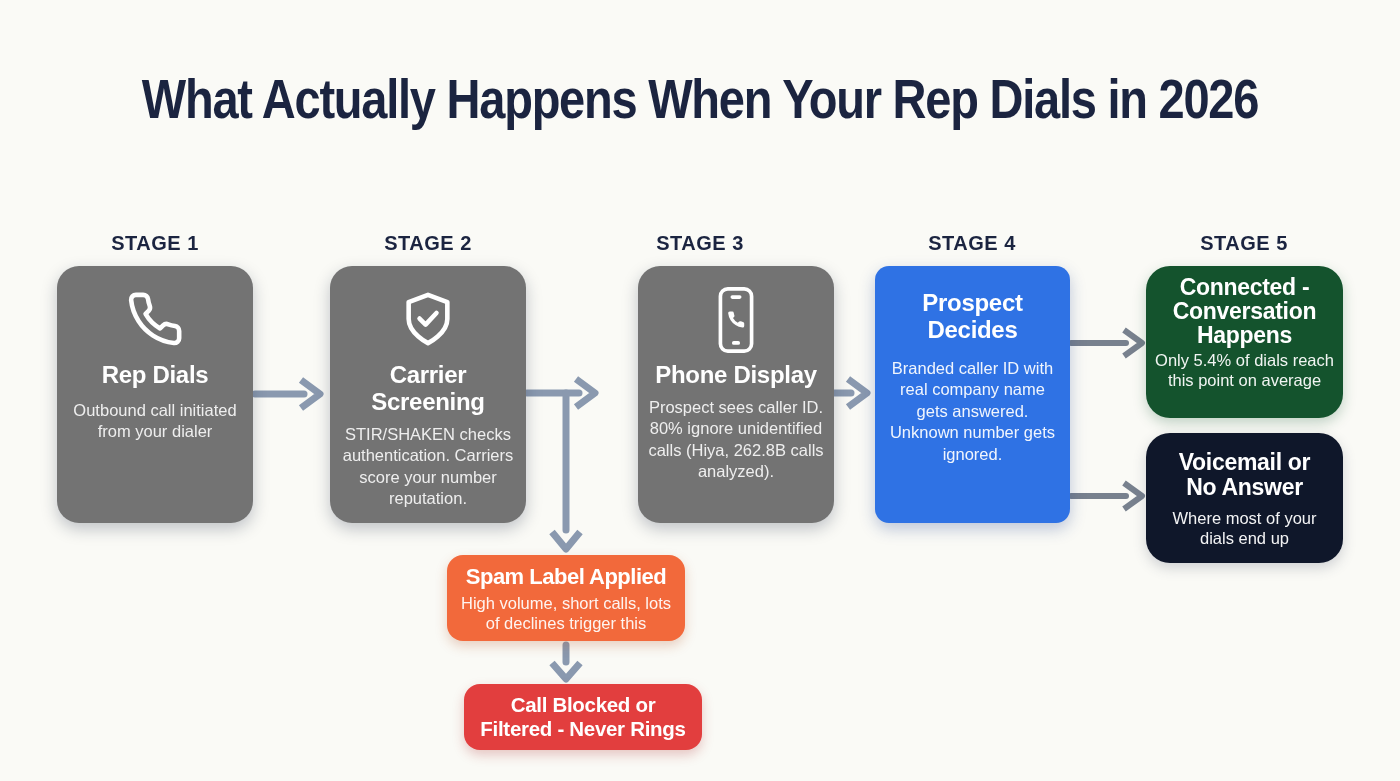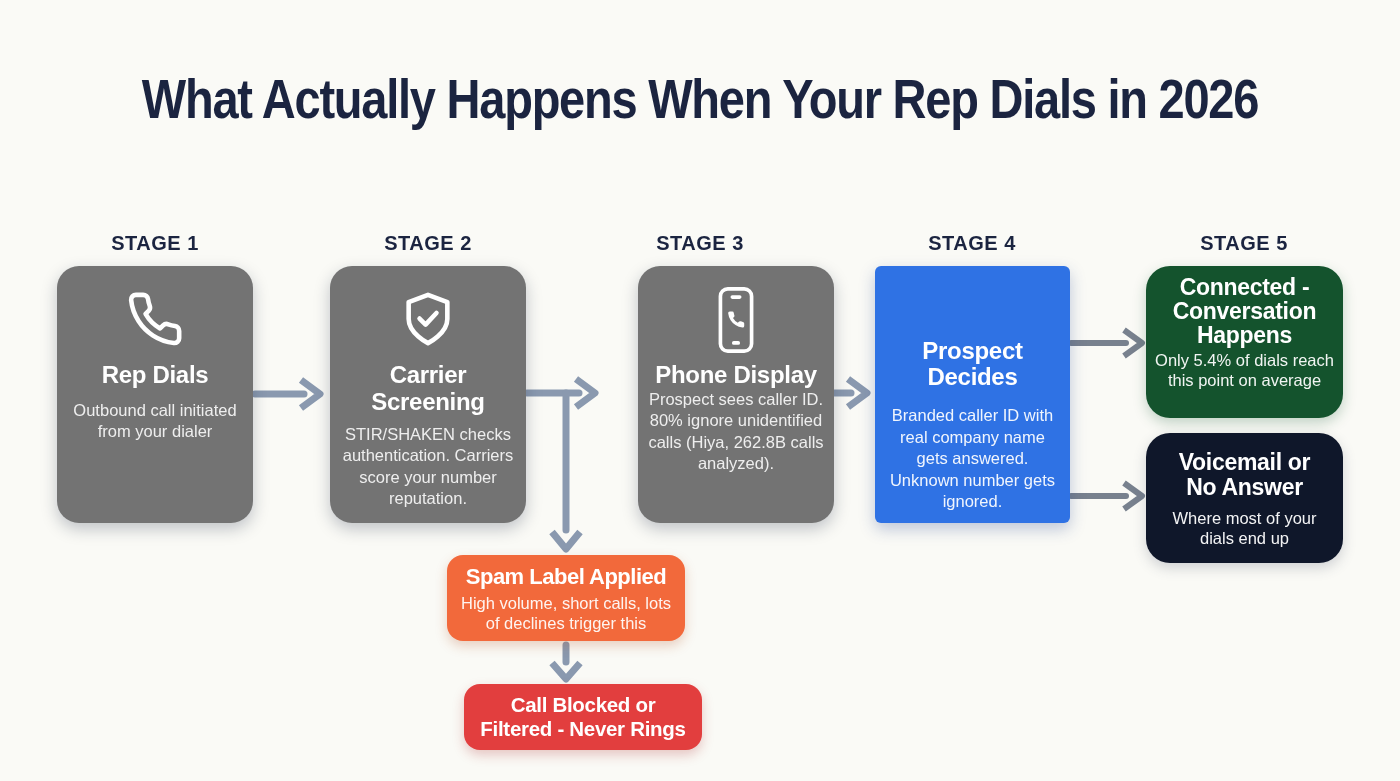--- a/index.html
+++ b/index.html
@@ -62,24 +62,24 @@
     font-size: 16.5px;
     line-height: 1.3;
     color: rgba(255,255,255,0.88);
     margin-top: 11px;
     padding: 0 8px;
   }
 
   .card-blue {
     left: 875px; top: 266px; width: 195px; height: 257px;
     background: #2F72E4;
-    border-radius: 6px;
+    border-radius: 14px;
     box-shadow: 0 6px 16px rgba(30,60,140,0.28);
-    justify-content: center;
-    padding-top: 61px;
+    justify-content: flex-start;
+    padding-top: 24px;
   }
   .card-blue .card-title { margin-top: 0; font-size: 24px; }
   .card-blue .card-body { color: rgba(255,255,255,0.93); margin-top: 14px; padding: 0 12px; }
 
   .card-green {
     left: 1146px; top: 266px; width: 197px; height: 152px;
     background: #14532d;
     border-radius: 24px;
     box-shadow: 0 5px 13px rgba(25,90,50,0.25);
     padding-top: 9px;
@@ -184,21 +184,21 @@
   <div class="card card-navy" style="left:638px;padding-top:18px">
     <div class="card-icon" style="height:72px">
       <svg width="44" height="70" viewBox="0 0 24 38" fill="none" stroke="#ffffff" stroke-width="2" stroke-linecap="round" stroke-linejoin="round">
         <rect x="3.5" y="2" width="17" height="34" rx="4"></rect>
         <line x1="10" y1="6.5" x2="14" y2="6.5"></line>
         <line x1="10.8" y1="31.5" x2="13.2" y2="31.5"></line>
         <path transform="translate(6.8,13.5) scale(0.44)" fill="#ffffff" stroke="none" d="M22 16.92v3a2 2 0 0 1-2.18 2 19.79 19.79 0 0 1-8.63-3.07 19.5 19.5 0 0 1-6-6 19.79 19.79 0 0 1-3.07-8.67A2 2 0 0 1 4.11 2h3a2 2 0 0 1 2 1.72 12.84 12.84 0 0 0 .7 2.81 2 2 0 0 1-.45 2.11L8.09 9.91a16 16 0 0 0 6 6l1.27-1.27a2 2 0 0 1 2.11-.45 12.84 12.84 0 0 0 2.81.7A2 2 0 0 1 22 16.92z"></path>
       </svg>
     </div>
     <div class="card-title" style="margin-top:6px">Phone Display</div>
-    <div class="card-body" style="margin-top:0">Prospect sees caller ID. 80% ignore unidentified calls (Hiya, 262.8B calls analyzed).</div>
+    <div class="card-body" style="margin-top:8px">Prospect sees caller ID. 80% ignore unidentified calls (Hiya, 262.8B calls analyzed).</div>
   </div>
 
   <div class="card card-blue">
     <div class="card-title" style="width:120px">Prospect Decides</div>
     <div class="card-body">Branded caller ID with real company name gets answered. Unknown number gets ignored.</div>
   </div>
 
   <div class="card card-green">
     <div class="card-title" style="width:165px">Connected - Conversation Happens</div>
     <div class="card-body">Only 5.4% of dials reach this point on average</div>

